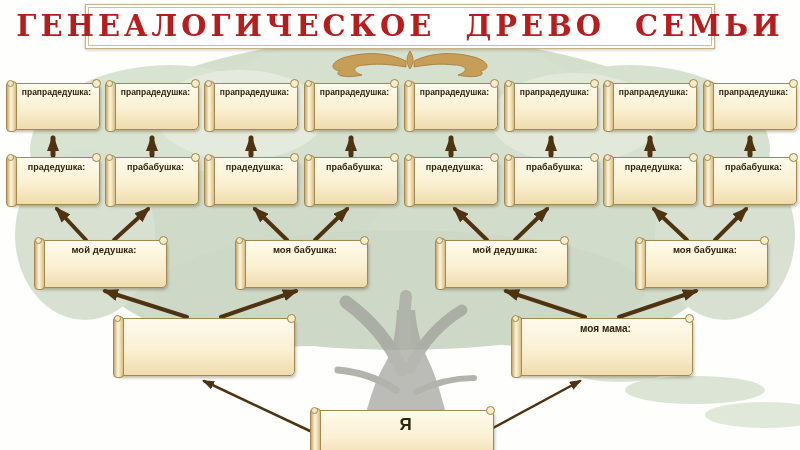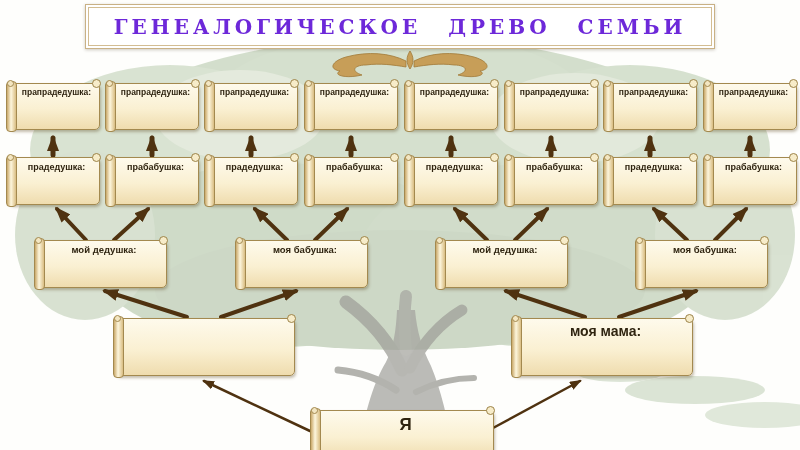--- a/index.html
+++ b/index.html
@@ -5,22 +5,22 @@
   html,body{margin:0;padding:0;background:#fff;}
   body{width:800px;height:450px;overflow:hidden;font-family:"Liberation Sans",sans-serif;}
   .stage{position:relative;width:800px;height:450px;background:#fefefc;overflow:hidden;}
   .bg{position:absolute;left:0;top:0;z-index:0;}
   .ornament{position:absolute;left:325px;top:48px;z-index:1;}
   .arrows{position:absolute;left:0;top:0;z-index:1;}
   .banner{position:absolute;left:85px;top:4px;width:628px;height:43px;background:#ffffff;
     border:1px solid #c9b185;
     box-shadow:inset 0 0 0 2px #ffffff,inset 0 0 0 3px #d3bd92,0 1px 3px rgba(60,45,20,.25);
     display:flex;align-items:center;justify-content:center;z-index:3;}
-  .banner-title{font-family:"DejaVu Serif",serif;font-weight:700;font-size:20px;
-    letter-spacing:4px;word-spacing:16px;color:#6d28d9;white-space:nowrap;line-height:1;}
+  .banner-title{font-family:"DejaVu Serif",serif;font-weight:700;font-size:29px;
+    letter-spacing:4px;word-spacing:16px;color:#b91c1c;white-space:nowrap;line-height:1;}
   .scroll-box{position:absolute;z-index:2;border:1.5px solid #a3894f;border-radius:5px;
     background:linear-gradient(180deg,#fefaec 0%,#faf0d2 55%,#efdcae 100%);
     box-shadow:1px 2px 3px rgba(90,70,30,.35);}
   .roll{position:absolute;left:-3px;top:-3px;bottom:-3px;width:9px;border:1px solid #a3894f;border-radius:4px;
     background:linear-gradient(90deg,#caa96a 0%,#fdf6dd 45%,#d9bd82 100%);}
   .roll:after{content:"";position:absolute;top:-2px;left:0px;width:5px;height:5px;border:1px solid #a3894f;
     border-radius:50%;background:#f3e6c2;}
   .curl{position:absolute;top:-5px;right:-2px;width:7px;height:7px;border:1.5px solid #9c8348;
     border-radius:50%;background:#f7ecc9;}
   .lbl{position:absolute;top:4px;left:10px;right:5px;text-align:center;font-weight:700;
@@ -206,21 +206,21 @@
         <div class="curl"></div>
         <div class="lbl" style="font-size:9.5px">моя бабушка:</div>
       </div>
       <div class="scroll-box" style="left: 115px; top: 318px; width: 178px; height: 56px;">
         <div class="roll"></div>
         <div class="curl"></div>
       </div>
       <div class="scroll-box" style="left: 513px; top: 318px; width: 178px; height: 56px;">
         <div class="roll"></div>
         <div class="curl"></div>
-        <div class="lbl" style="font-size:14px">моя мама:</div>
+        <div class="lbl" style="font-size:10px">моя мама:</div>
       </div>
       <div class="scroll-box" style="left: 312px; top: 410px; width: 180px; height: 48px;">
         <div class="roll"></div>
         <div class="curl"></div>
         <div class="lbl" style="font-size:17px">Я</div>
       </div>
     </div>
 
 </div>
 

